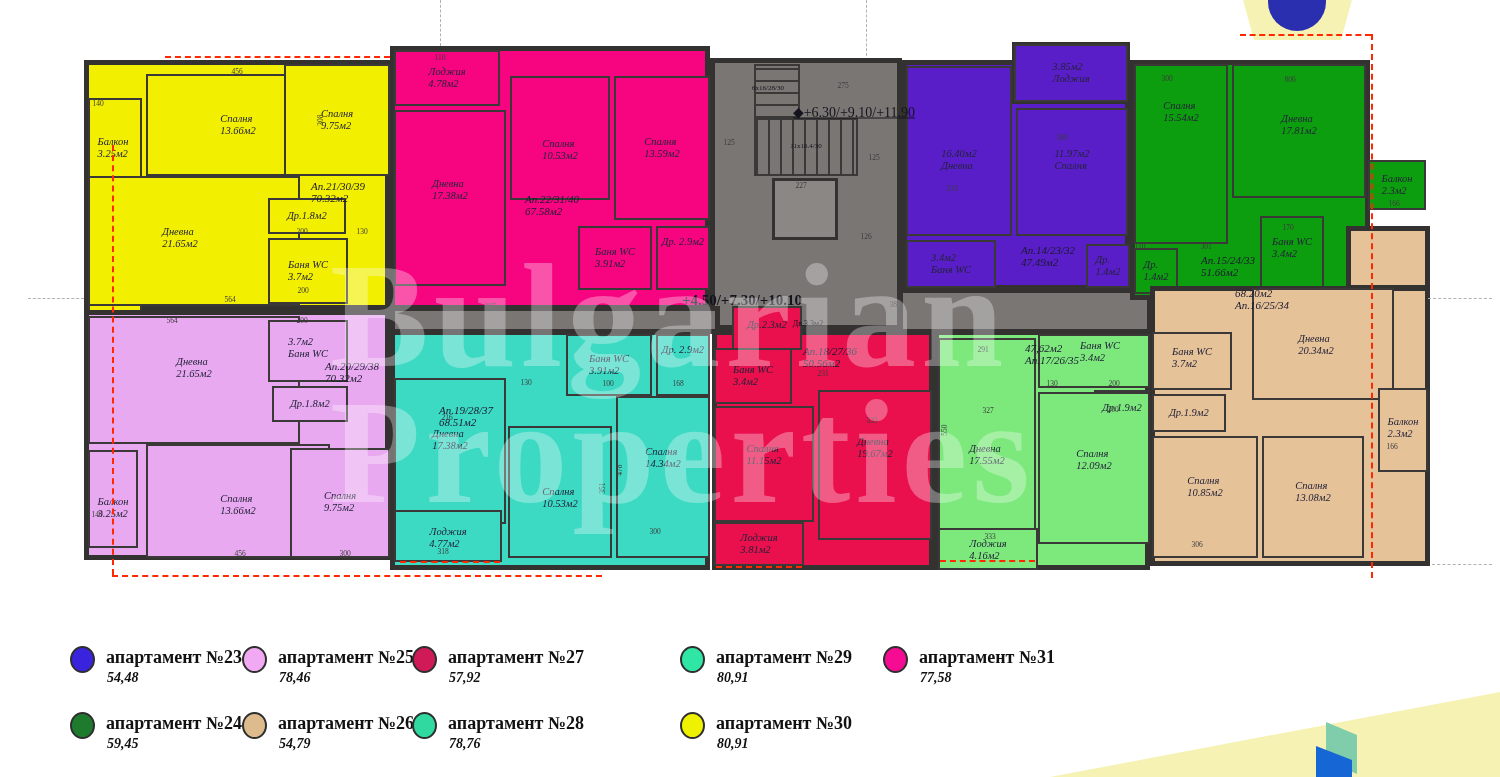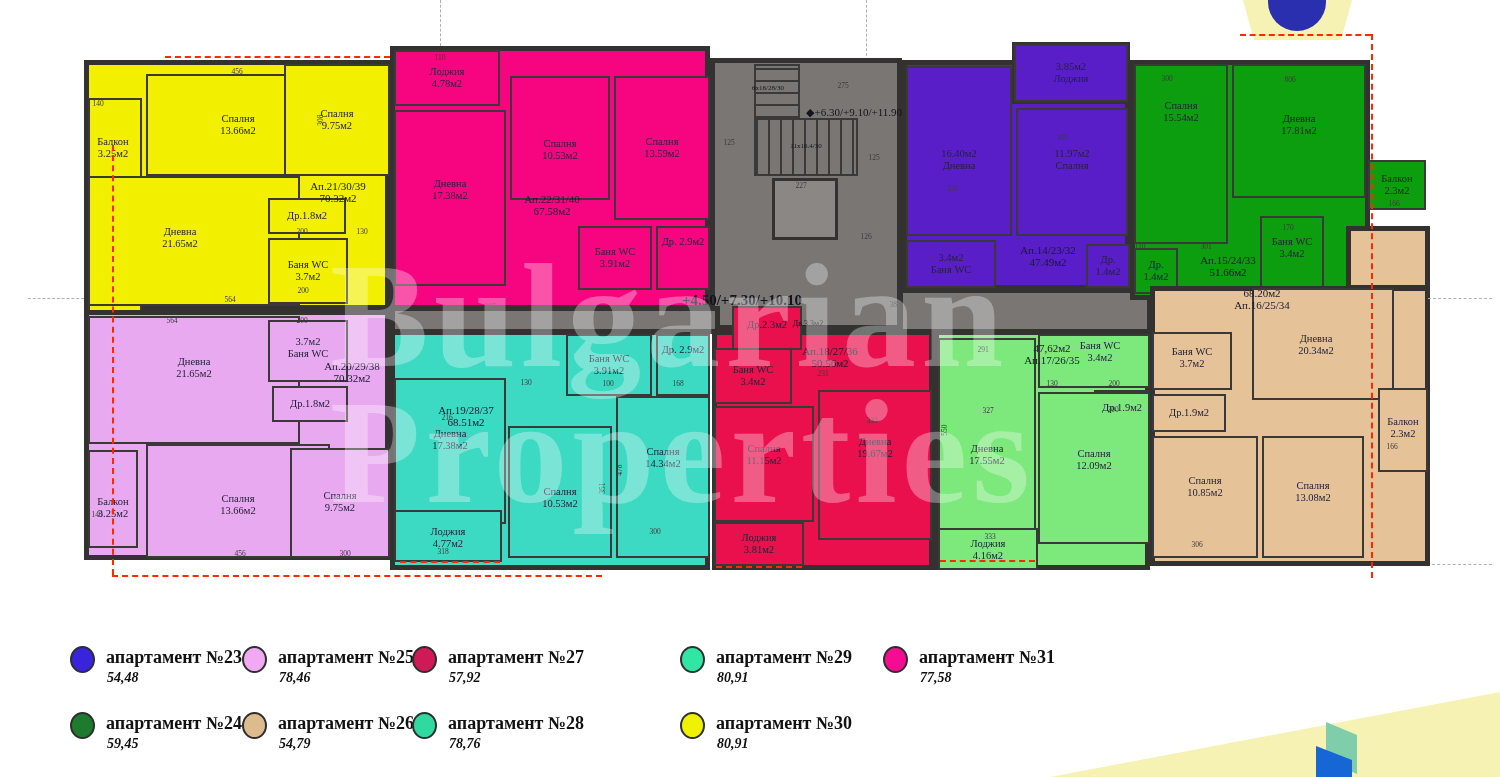--- a/index.html
+++ b/index.html
@@ -2,22 +2,22 @@
 <html><head>
 <meta charset="utf-8">
 <style>
   html,body{margin:0;padding:0;}
   body{width:1500px;height:777px;position:relative;overflow:hidden;background:#ffffff;
        font-family:"Liberation Serif",serif;}
   #plan{position:absolute;left:0;top:0;width:1500px;height:777px;}
   .apt-rect{position:absolute;border:5px solid #343231;box-sizing:border-box;}
   .corridor{position:absolute;border:5px solid #343231;box-sizing:border-box;background:#7a7673;}
   .room{position:absolute;border:2px solid #3b3937;box-sizing:border-box;}
-  .room-label{position:absolute;transform:translate(-50%,-50%);text-align:center;
-      font-size:10.5px;line-height:1.12;color:#23233a;white-space:nowrap;z-index:6;}
+  .room-label{position:absolute;transform:translate(-50%,-50%);text-align:left;
+      font-size:10.5px;line-height:1.12;color:#23233a;white-space:nowrap;z-index:6;font-style:italic;}
   .apt-label{font-size:11px;color:#191930;}
   .dim{position:absolute;transform:translate(-50%,-50%);font-size:7.5px;color:#3c3c3c;
       white-space:nowrap;z-index:6;}
   .dim.rot{transform:translate(-50%,-50%) rotate(-90deg);}
   .redline-h{position:absolute;border-top:2px dashed #ff2800;z-index:7;}
   .redline-v{position:absolute;border-left:2px dashed #ff2800;z-index:7;}
   .axis-h{position:absolute;border-top:1px dashed #b3b1ad;}
   .axis-v{position:absolute;border-left:1px dashed #b3b1ad;}
   .treads-v{position:absolute;background:repeating-linear-gradient(90deg,#3b3937 0,#3b3937 2px,transparent 2px,transparent 12px);border:2px solid #3b3937;box-sizing:border-box;}
   .treads-h{position:absolute;background:repeating-linear-gradient(0deg,#3b3937 0,#3b3937 2px,transparent 2px,transparent 12px);border:2px solid #3b3937;box-sizing:border-box;}
@@ -340,21 +340,21 @@
       <div>2.3м2</div>
     </div>
     <div class="room-label apt-label" style="left: 1262px; top: 299px;">
       <div>68.20м2</div>
       <div>Ап.16/25/34</div>
     </div>
     <div class="treads-h" style="left: 754px; top: 64px; width: 46px; height: 56px;"></div>
     <div class="treads-v" style="left: 754px; top: 118px; width: 104px; height: 58px;"></div>
     <div class="elevator" style="left: 772px; top: 178px; width: 66px; height: 62px;"></div>
     <div class="stair-text" style="left: 768px; top: 88px; font-size: 7px;">6x16/28/30</div>
-    <div class="stair-text" style="left: 854px; top: 112px; font-size: 11px;">◆+6.30/+9.10/+11.90</div>
+    <div class="stair-text" style="left: 854px; top: 112px; font-size: 14px; text-decoration: underline;">◆+6.30/+9.10/+11.90</div>
     <div class="stair-text" style="left: 806px; top: 146px; font-size: 7px;">11x16.4/30</div>
     <div class="stair-text" style="left: 742px; top: 300px; font-size: 15px; font-weight: bold;">+4.50/+7.30/+10.10</div>
     <div class="stair-text" style="left: 808px; top: 323px; font-size: 8px;">Дв.3.3м2</div>
     <div class="dim" style="left: 237px; top: 71px;">456</div>
     <div class="dim" style="left: 342px; top: 63px;">300</div>
     <div class="dim" style="left: 98px; top: 103px;">140</div>
     <div class="dim" style="left: 302px; top: 231px;">200</div>
     <div class="dim" style="left: 362px; top: 231px;">130</div>
     <div class="dim" style="left: 230px; top: 299px;">564</div>
     <div class="dim" style="left: 303px; top: 290px;">200</div>

